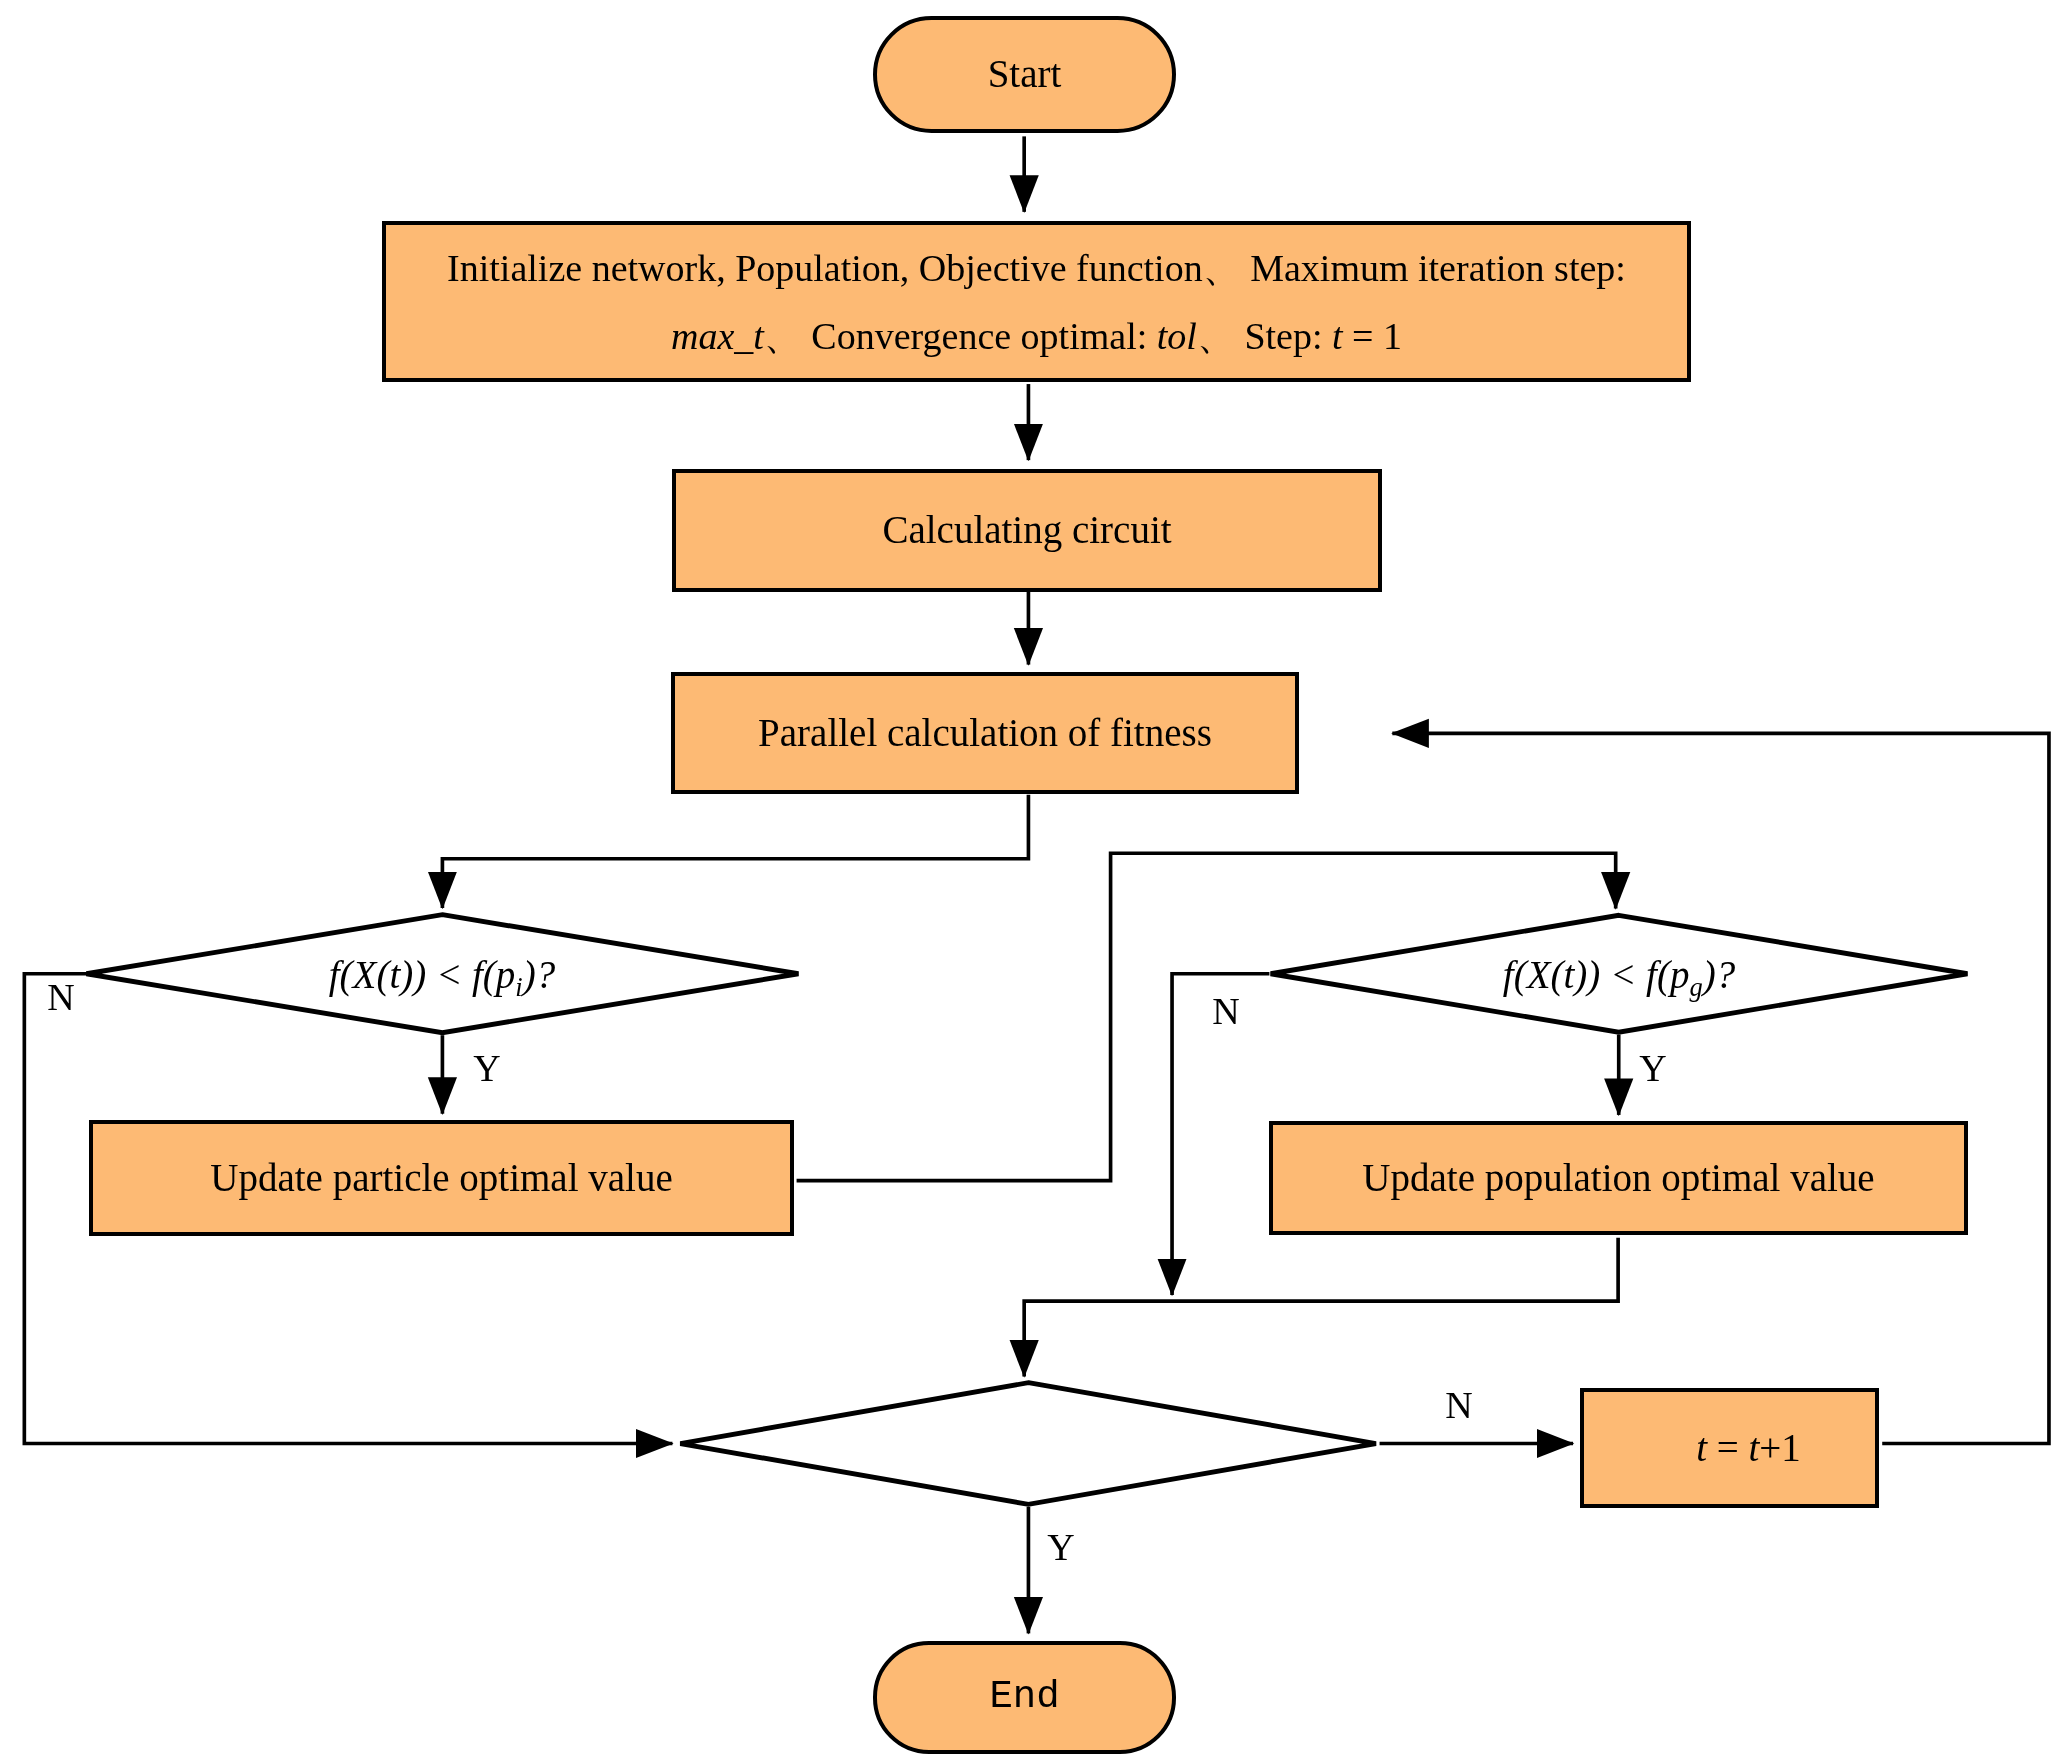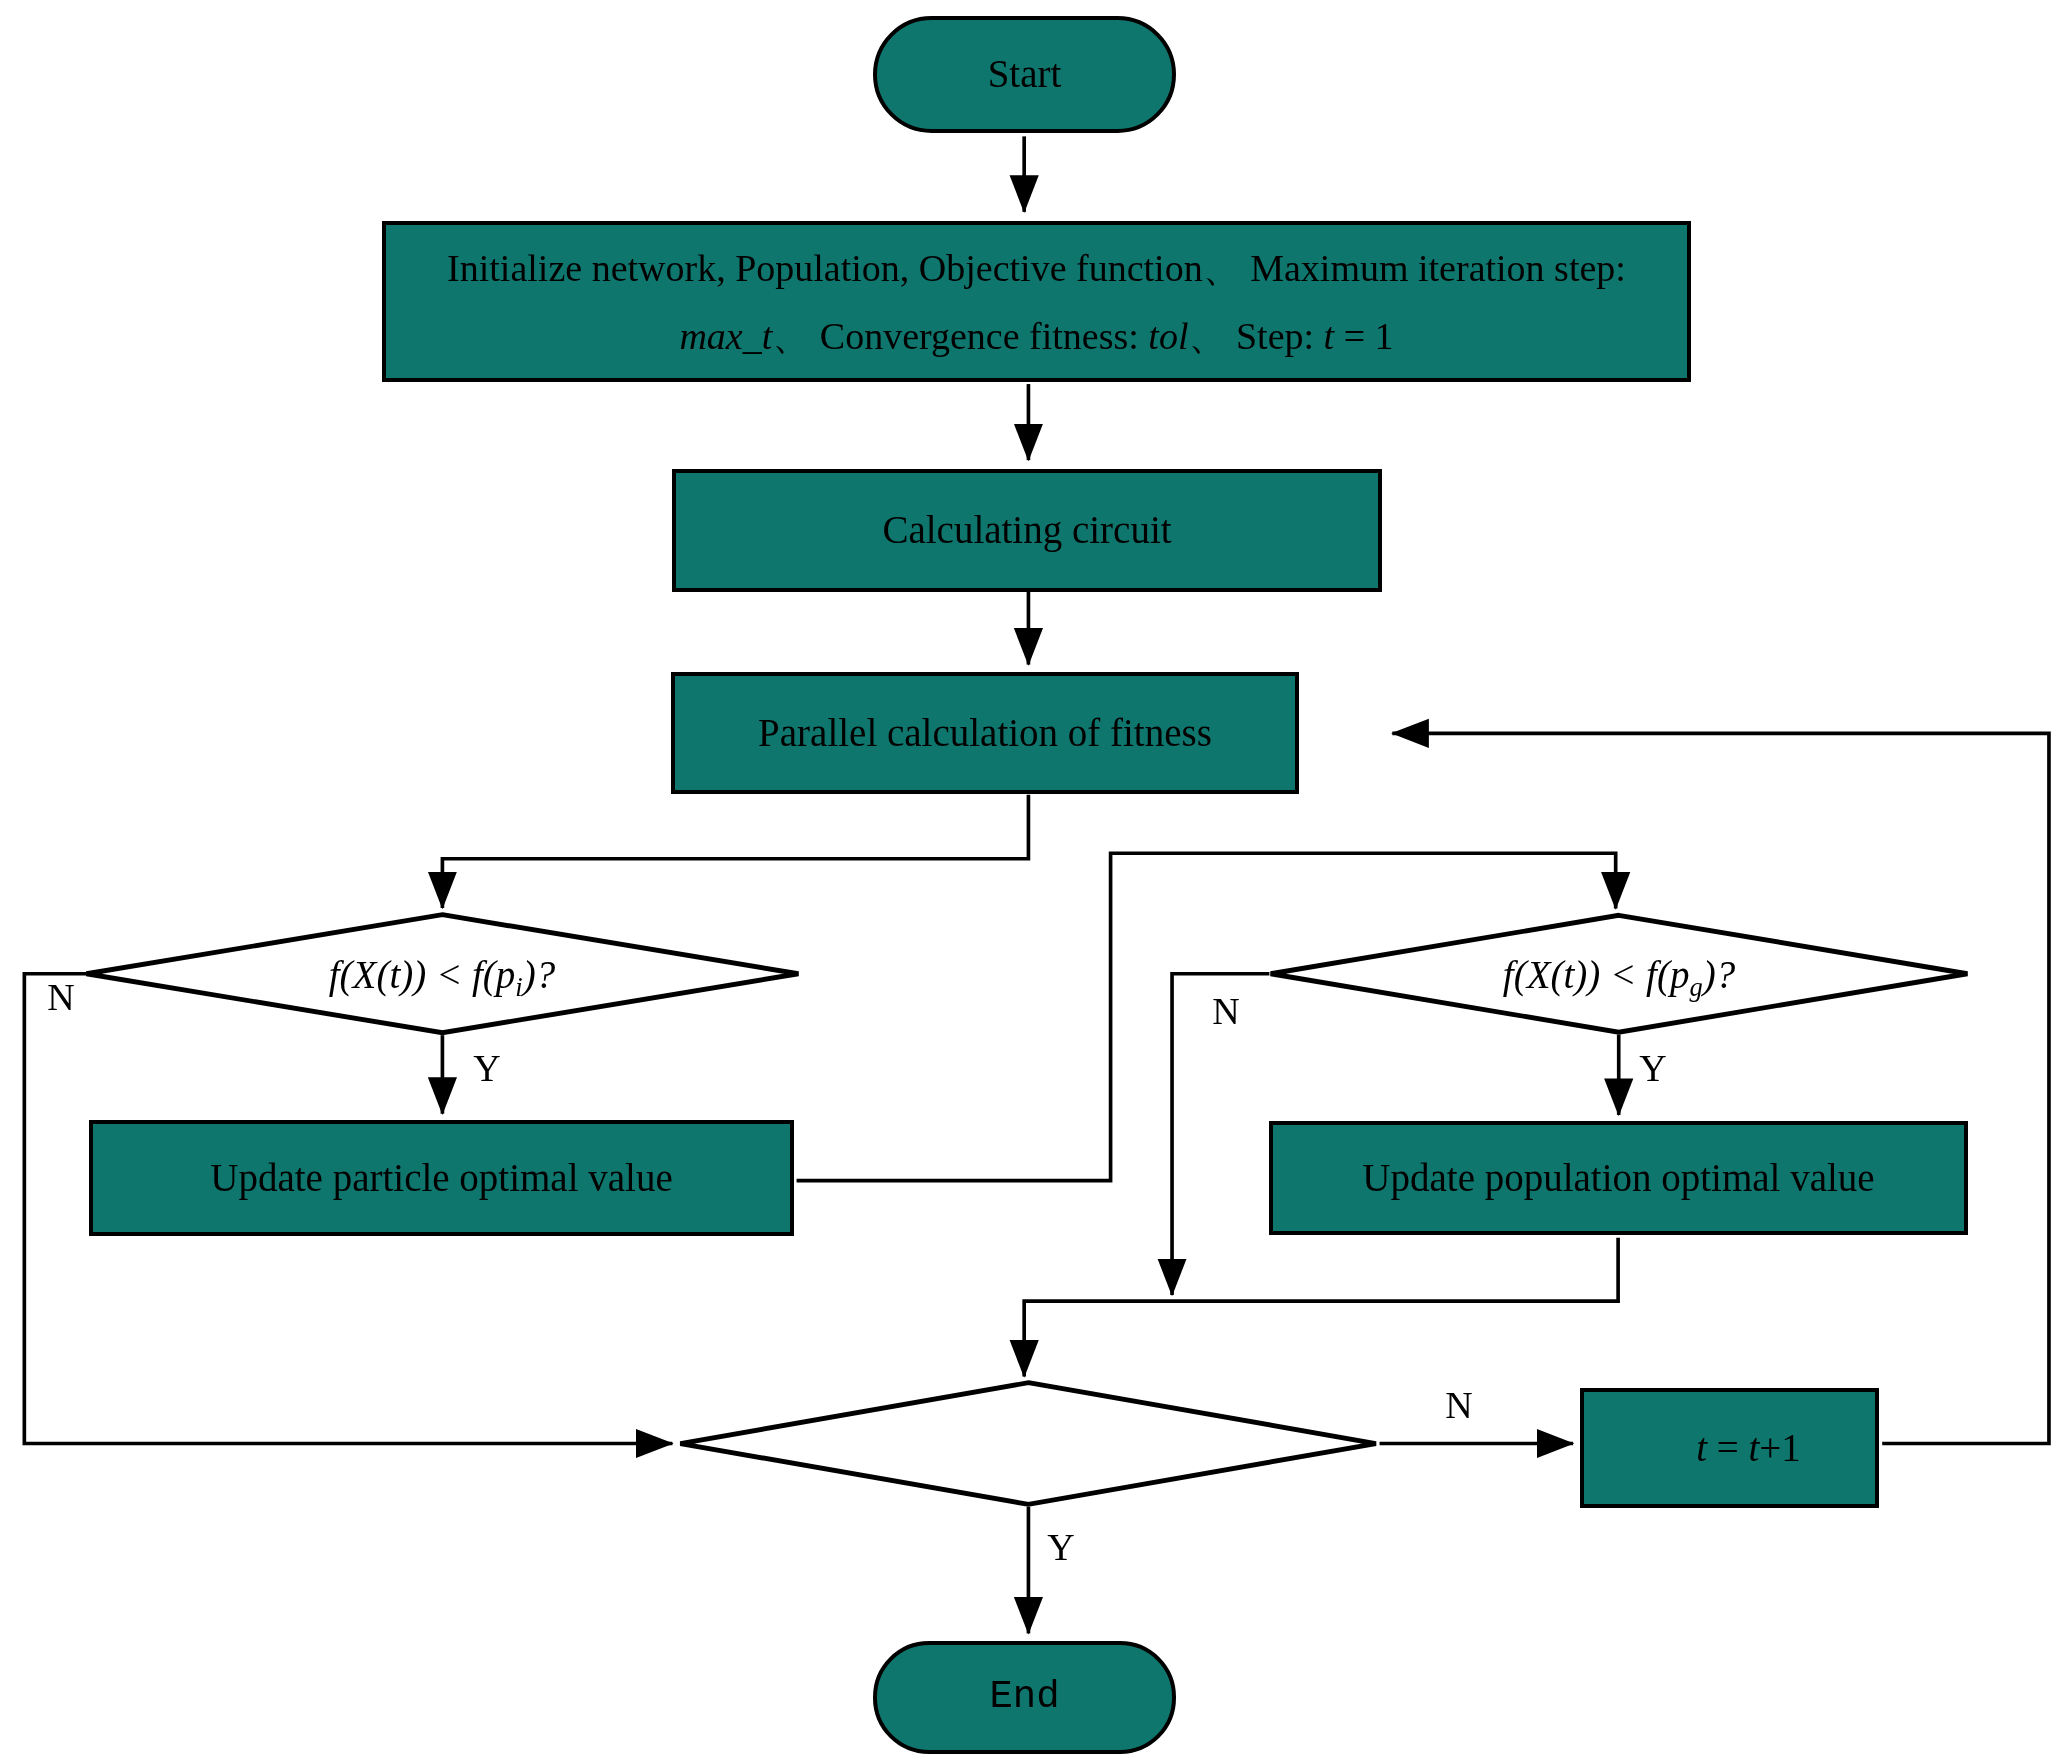--- a/index.html
+++ b/index.html
@@ -8,21 +8,21 @@
     width:2066px;
     height:1757px;
     background:#ffffff;
     font-family:"Liberation Serif","DejaVu Serif","DejaVu Sans",serif;
     color:#000;
   }
   #wires{position:absolute;left:0;top:0;width:2066px;height:1757px;}
   .node{
     position:absolute;
     box-sizing:border-box;
-    background:#0f766e;
+    background:#fdba74;
     border:4.9px solid #000;
     display:flex;
     align-items:center;
     justify-content:center;
     text-align:center;
     font-size:39px;
     line-height:1.15;
     white-space:nowrap;
   }
   .stadium{border-radius:59px;}
@@ -77,21 +77,21 @@
     <polygon class="shape" points="1690,2272 2261,2372 1690,2472 1118,2372"></polygon>
   </svg>
 
   <div class="node stadium" style="left:873px;top:16.4px;width:303px;height:117px;">
     <span>Start</span>
   </div>
 
   <div class="node" style="left:382px;top:221px;width:1309px;height:161px;">
     <div class="init-lines">
       <div class="init-line"><span>Initialize network, Population, Objective function、 Maximum iteration step:</span></div>
-      <div class="init-line"><span class="it">max_t</span><span>、 </span><span>Convergence fitness: </span><span class="it">tol</span><span>、 </span><span>Step: </span><span class="it">t</span><span> = 1</span></div>
+      <div class="init-line"><span class="it">max_t</span><span>、 </span><span>Convergence optimal: </span><span class="it">tol</span><span>、 </span><span>Step: </span><span class="it">t</span><span> = 1</span></div>
     </div>
   </div>
 
   <div class="node" style="left:672px;top:469px;width:710px;height:123px;">
     <span>Calculating circuit</span>
   </div>
 
   <div class="node" style="left:671px;top:672px;width:628px;height:122px;justify-content:center;">
     <span>Parallel calculation of fitness</span>
   </div>

